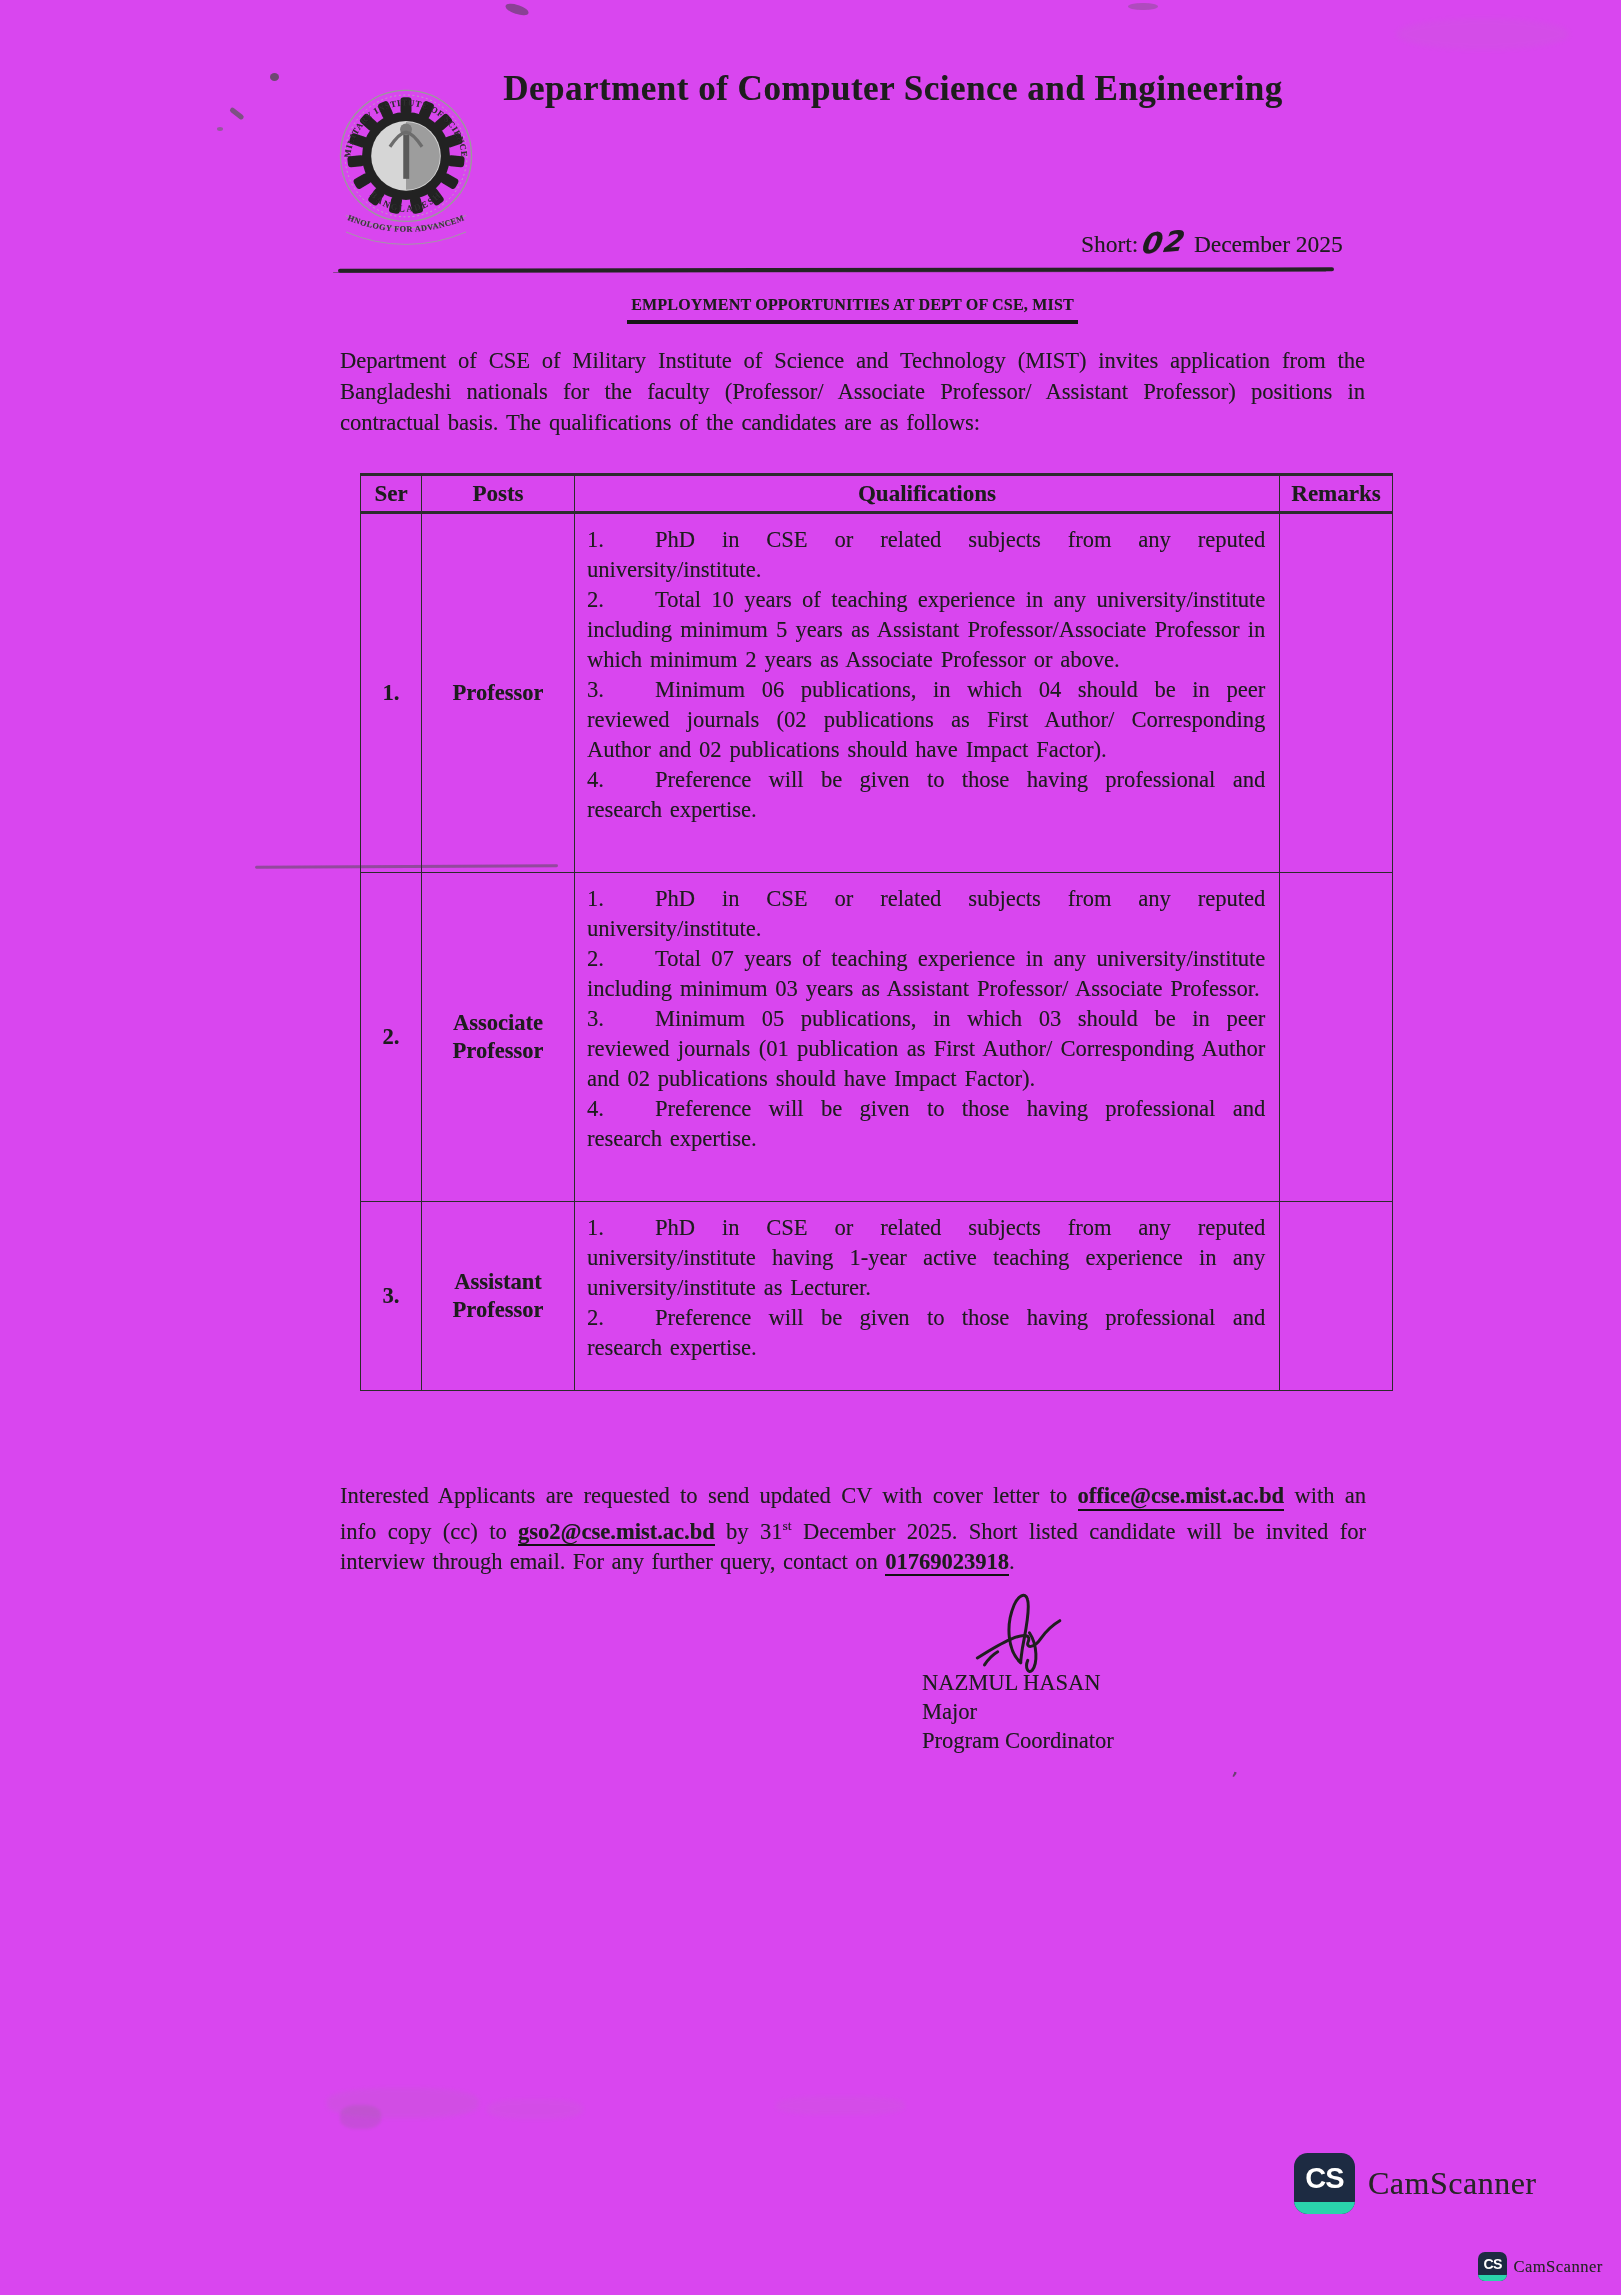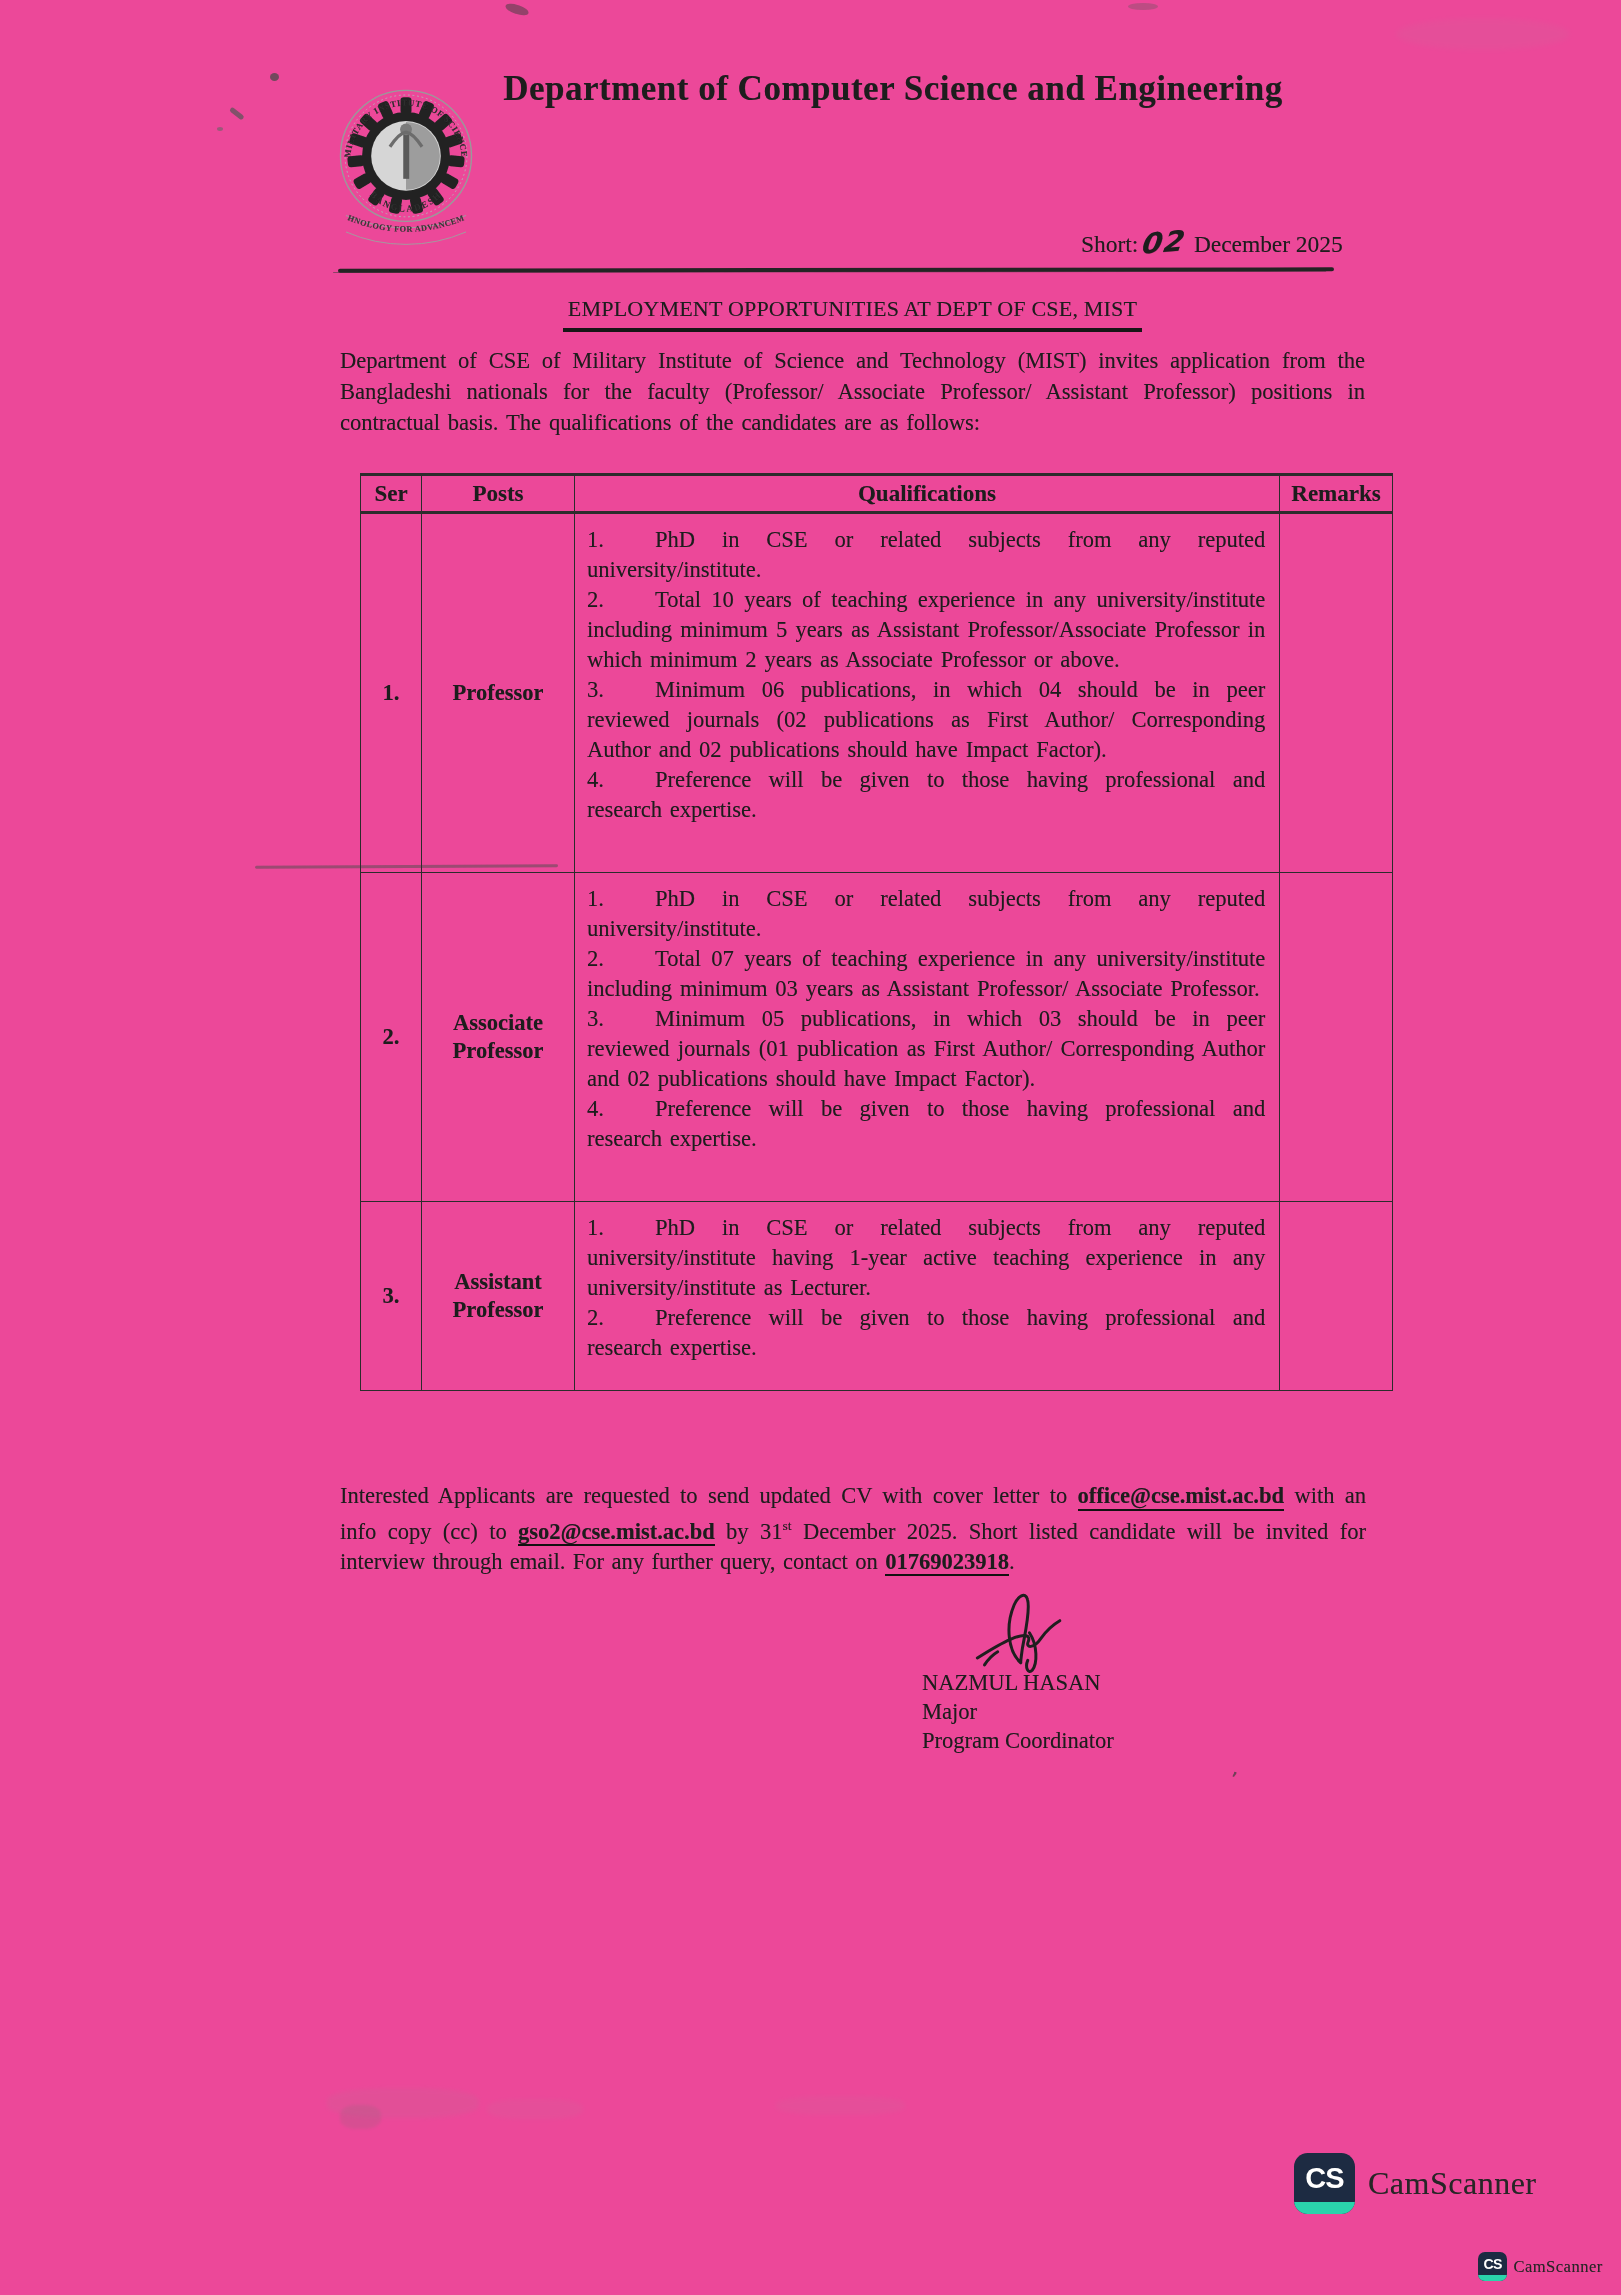--- a/index.html
+++ b/index.html
@@ -1,36 +1,36 @@
 <!DOCTYPE html>
 <html style="font-size:7.3px"><head>
 <meta charset="utf-8">
 <style>
   html,body{margin:0;padding:0;background:#e9e9e9;}
   #page{
-    position:relative;width:1621px;height:2295px;background:#ec4899;
+    position:relative;width:1621px;height:2295px;background:#d946ef;
     font-family:"Liberation Serif","DejaVu Serif",serif;color:#1d1d1d;overflow:hidden;
     text-shadow:0.2px 0.2px 0.4px rgba(25,25,25,0.38);
   }
   
   .seal{position:absolute;left:335px;top:64px;width:142px;height:193px;}
   .titles{position:absolute;left:450px;top:67px;width:886px;text-align:center;}
   .t1{font-size:35px;font-weight:700;line-height:43px;letter-spacing:0.5px;}
   .t2{font-size:33px;font-weight:600;line-height:40px;}
   .t3{font-size:26px;font-weight:600;line-height:33px;}
   .date-line{position:absolute;left:1081px;top:226px;width:262px;font-size:23.4px;white-space:nowrap;}
   .hand{
     display:inline-block;font-family:"DejaVu Sans",sans-serif;font-style:italic;font-weight:700;
     font-size:28.5px;transform:skewX(-14deg) rotate(-5deg);letter-spacing:1.4px;margin:0 2.8px 0 4.6px;
   }
   .header-rule{position:absolute;left:338px;top:268px;width:996px;height:4.1px;background:#232323;
     border-radius:2.3px;transform:rotate(-0.08deg);box-shadow:-6.4px 1.8px 0 -1.4px rgba(60,60,60,.55);}
   
   .doc-title{position:absolute;left:340px;top:296px;width:1025px;text-align:center;}
-  .doc-title span{display:inline-block;font-size:22px;font-weight:400;letter-spacing:0.2px;
+  .doc-title span{display:inline-block;font-size:16px;font-weight:700;letter-spacing:0.2px;
     border-bottom:4.6px solid #161616;padding:0 4.6px 5.5px 4.6px;}
   .intro{position:absolute;left:340px;top:345px;width:1025px;margin:0;
     font-size:22.5px;line-height:31px;text-align:justify;word-spacing:2.3px;}
   
   table.qual{position:absolute;left:332px;top:473px;width:1032px;border-collapse:collapse;
     table-layout:fixed;font-size:22.5px;}
   table.qual,.qual th,.qual td{border:1.8px solid #2c2c2c;margin-left:28px;}
   .qual{border-width:2.8px;}
   .qual th{font-size:23px;font-weight:700;height:35px;border-top-width:3.2px;border-bottom-width:3.2px;padding:0;}
   .qual td{vertical-align:middle;padding:0;}

